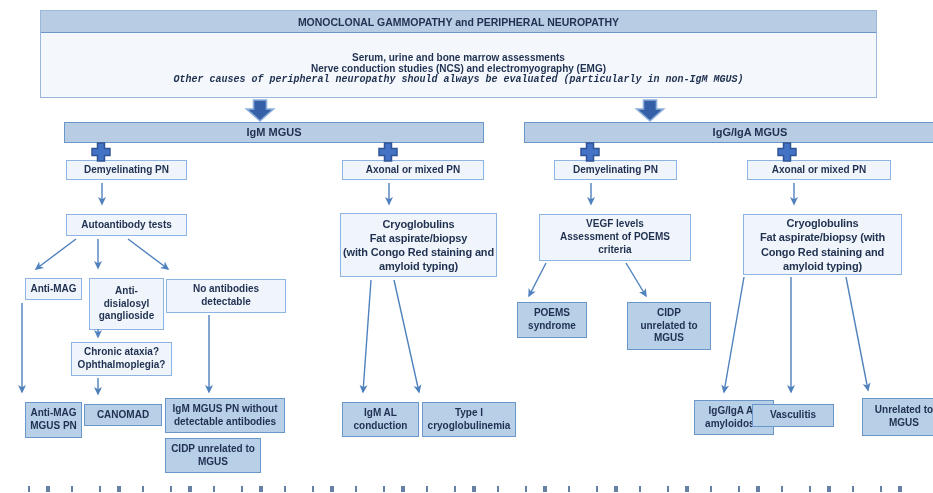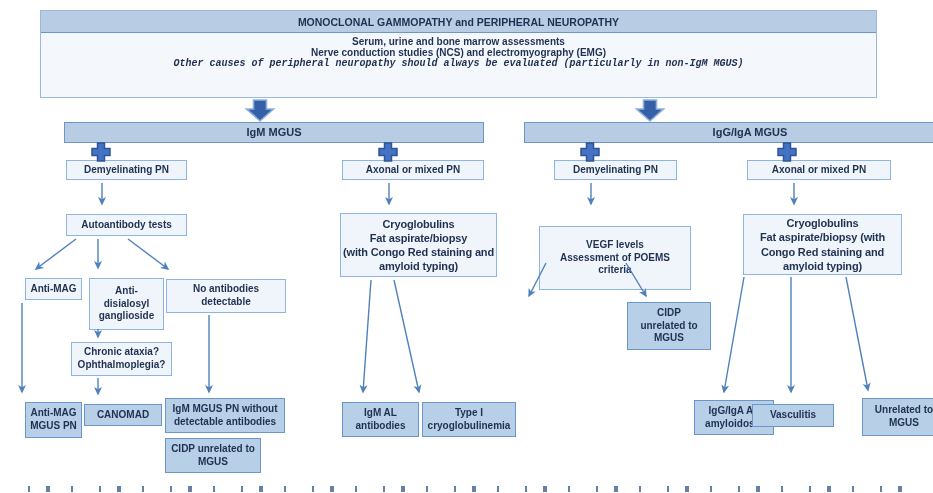--- a/index.html
+++ b/index.html
@@ -19,21 +19,21 @@
   #header-panel{
     position:absolute;left:40px;top:10px;width:837px;height:88px;box-sizing:border-box;
     background:var(--panel-fill);border:1px solid var(--panel-border);z-index:1;
   }
   #header-title{
     height:21px;display:flex;align-items:center;justify-content:center;
     background:var(--bar-fill);border-bottom:1px solid var(--bar-border);
     font-weight:bold;font-size:10.5px;
   }
   #header-lines{
-    height:65px;display:flex;flex-direction:column;justify-content:flex-start;
+    height:65px;display:flex;flex-direction:column;justify-content:center;
     padding:3px 8px 5px 8px;
   }
   .header-line{text-align:center;font-weight:bold;font-size:10px;}
   .italic{font-style:italic;font-family:Liberation Mono, monospace;}
   #overlay{position:absolute;left:0;top:0;z-index:3;pointer-events:none;}
   .connector{stroke:var(--arrow);stroke-width:1.4;fill:none;}
   .ah-path{fill:var(--arrow);}
   .plus{fill:var(--cross-fill);stroke:var(--cross-stroke);stroke-width:1.5;}
   .block-arrow{fill:var(--block-arrow-fill);stroke:var(--block-arrow-stroke);stroke-width:1.6;}
   #caption-frag{
@@ -64,21 +64,21 @@
   <div class="node light" style="left:42px;top:160px;width:121px;height:20px">Demyelinating PN</div>
   <div class="node light" style="left:318px;top:160px;width:142px;height:20px">Axonal or mixed PN</div>
   <div class="node light" style="left:530px;top:160px;width:123px;height:20px">Demyelinating PN</div>
   <div class="node light" style="left:723px;top:160px;width:144px;height:20px">Axonal or mixed PN</div>
 
   <div class="node light" style="left:42px;top:214px;width:121px;height:22px">Autoantibody tests</div>
   <div class="node light small" style="left:316px;top:213px;width:157px;height:64px">Cryoglobulins
 Fat aspirate/biopsy
 (with Congo Red staining and
 amyloid typing)</div>
-  <div class="node light" style="left:515px;top:226px;width:152px;height:64px">VEGF levels
+  <div class="node light" style="left:515px;top:214px;width:152px;height:47px">VEGF levels
 Assessment of POEMS
 criteria</div>
   <div class="node light small" style="left:719px;top:214px;width:159px;height:61px">Cryoglobulins
 Fat aspirate/biopsy (with
 Congo Red staining and
 amyloid typing)</div>
 
   <div class="node light" style="left:1px;top:278px;width:57px;height:22px">Anti-MAG</div>
   <div class="node light" style="left:65px;top:278px;width:75px;height:52px">Anti-
 disialosyl
@@ -89,23 +89,25 @@
 Ophthalmoplegia?</div>
 
   <div class="node shaded" style="left:1px;top:402px;width:57px;height:36px">Anti-MAG
 MGUS PN</div>
   <div class="node shaded" style="left:60px;top:404px;width:78px;height:22px">CANOMAD</div>
   <div class="node shaded" style="left:141px;top:398px;width:120px;height:35px">IgM MGUS PN without
 detectable antibodies</div>
   <div class="node shaded" style="left:141px;top:438px;width:96px;height:35px">CIDP unrelated to
 MGUS</div>
   <div class="node shaded" style="left:318px;top:402px;width:77px;height:35px">IgM AL
-antibodies</div>
+conduction</div>
   <div class="node shaded" style="left:398px;top:402px;width:94px;height:35px">Type I
 cryoglobulinemia</div>
+  <div class="node shaded" style="left:493px;top:302px;width:70px;height:36px">POEMS
+syndrome</div>
   <div class="node shaded" style="left:603px;top:302px;width:84px;height:48px">CIDP
 unrelated to
 MGUS</div>
   <div class="node shaded" style="left:670px;top:400px;width:80px;height:35px">IgG/IgA AL
 amyloidosis</div>
   <div class="node shaded" style="left:728px;top:404px;width:82px;height:23px">Vasculitis</div>
   <div class="node shaded" style="left:838px;top:398px;width:84px;height:38px">Unrelated to
 MGUS</div>
 
   <div id="caption-frag"></div>

